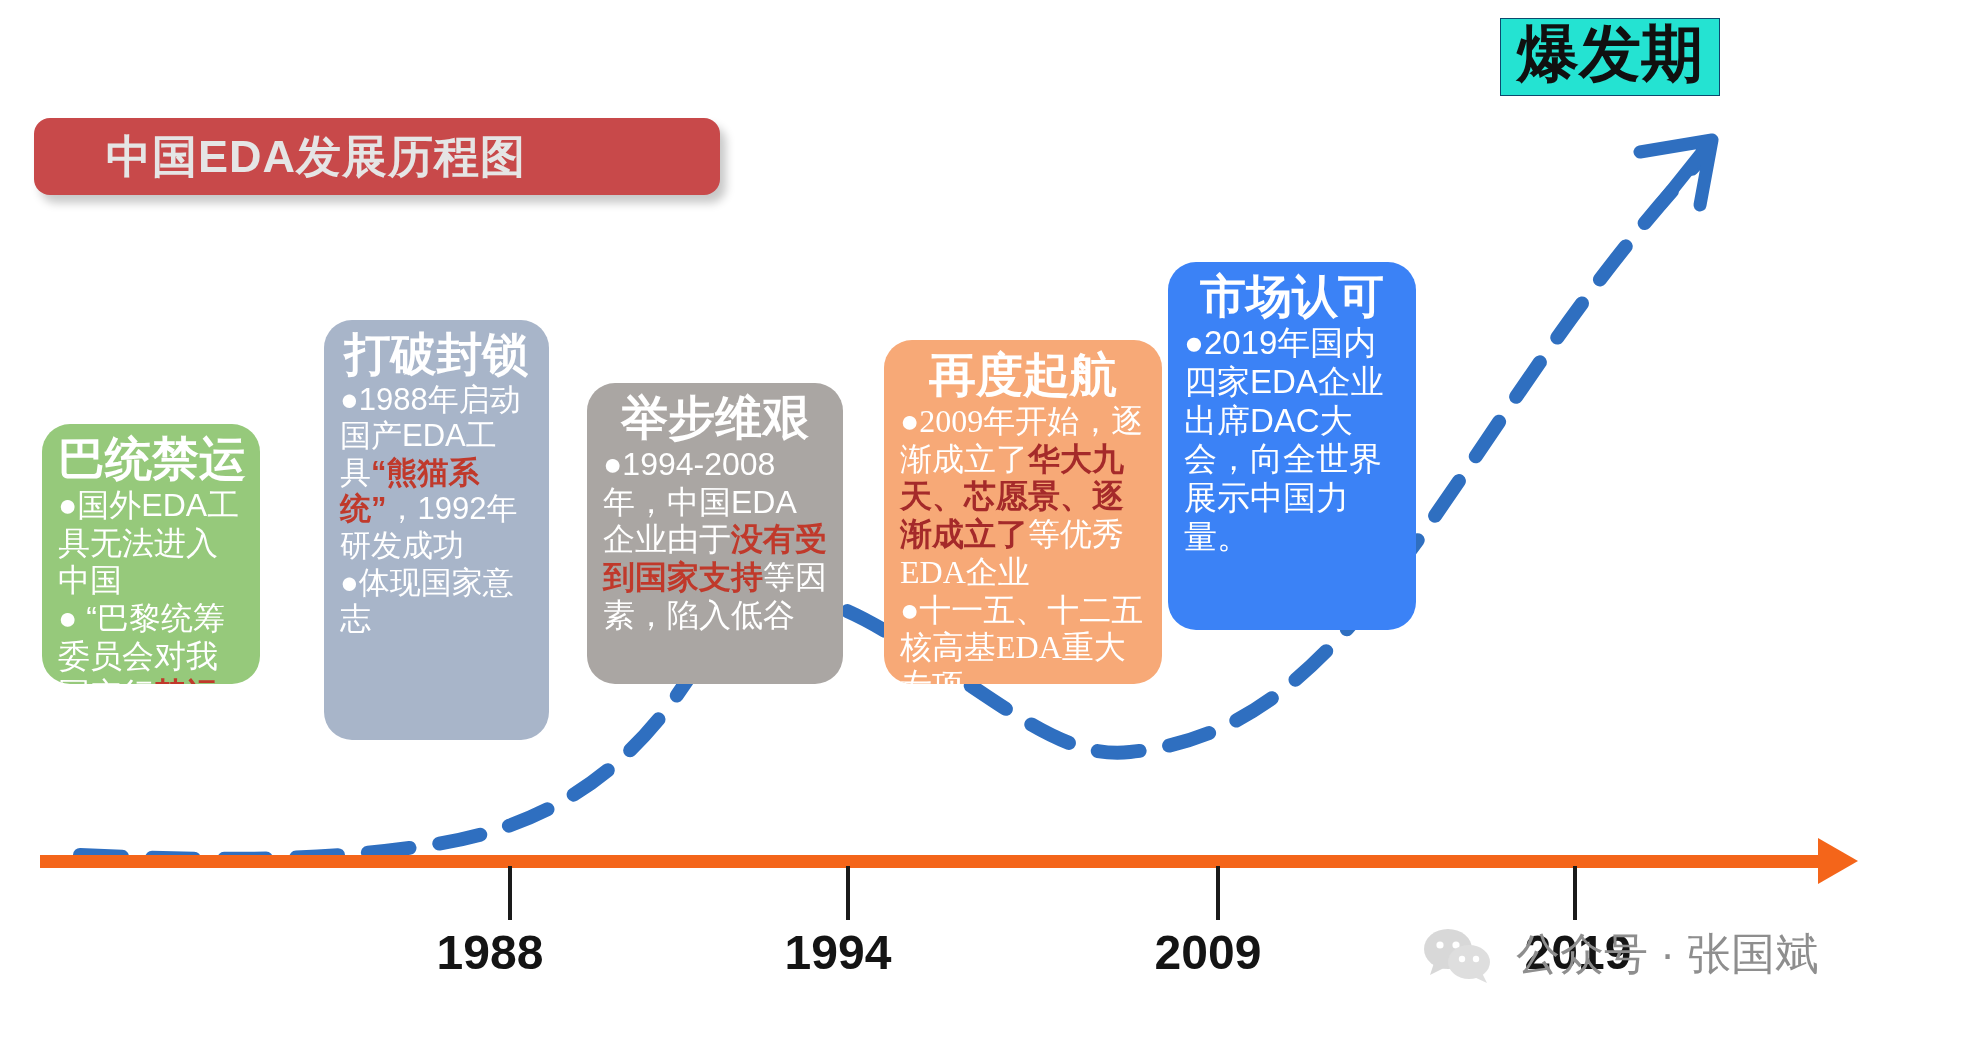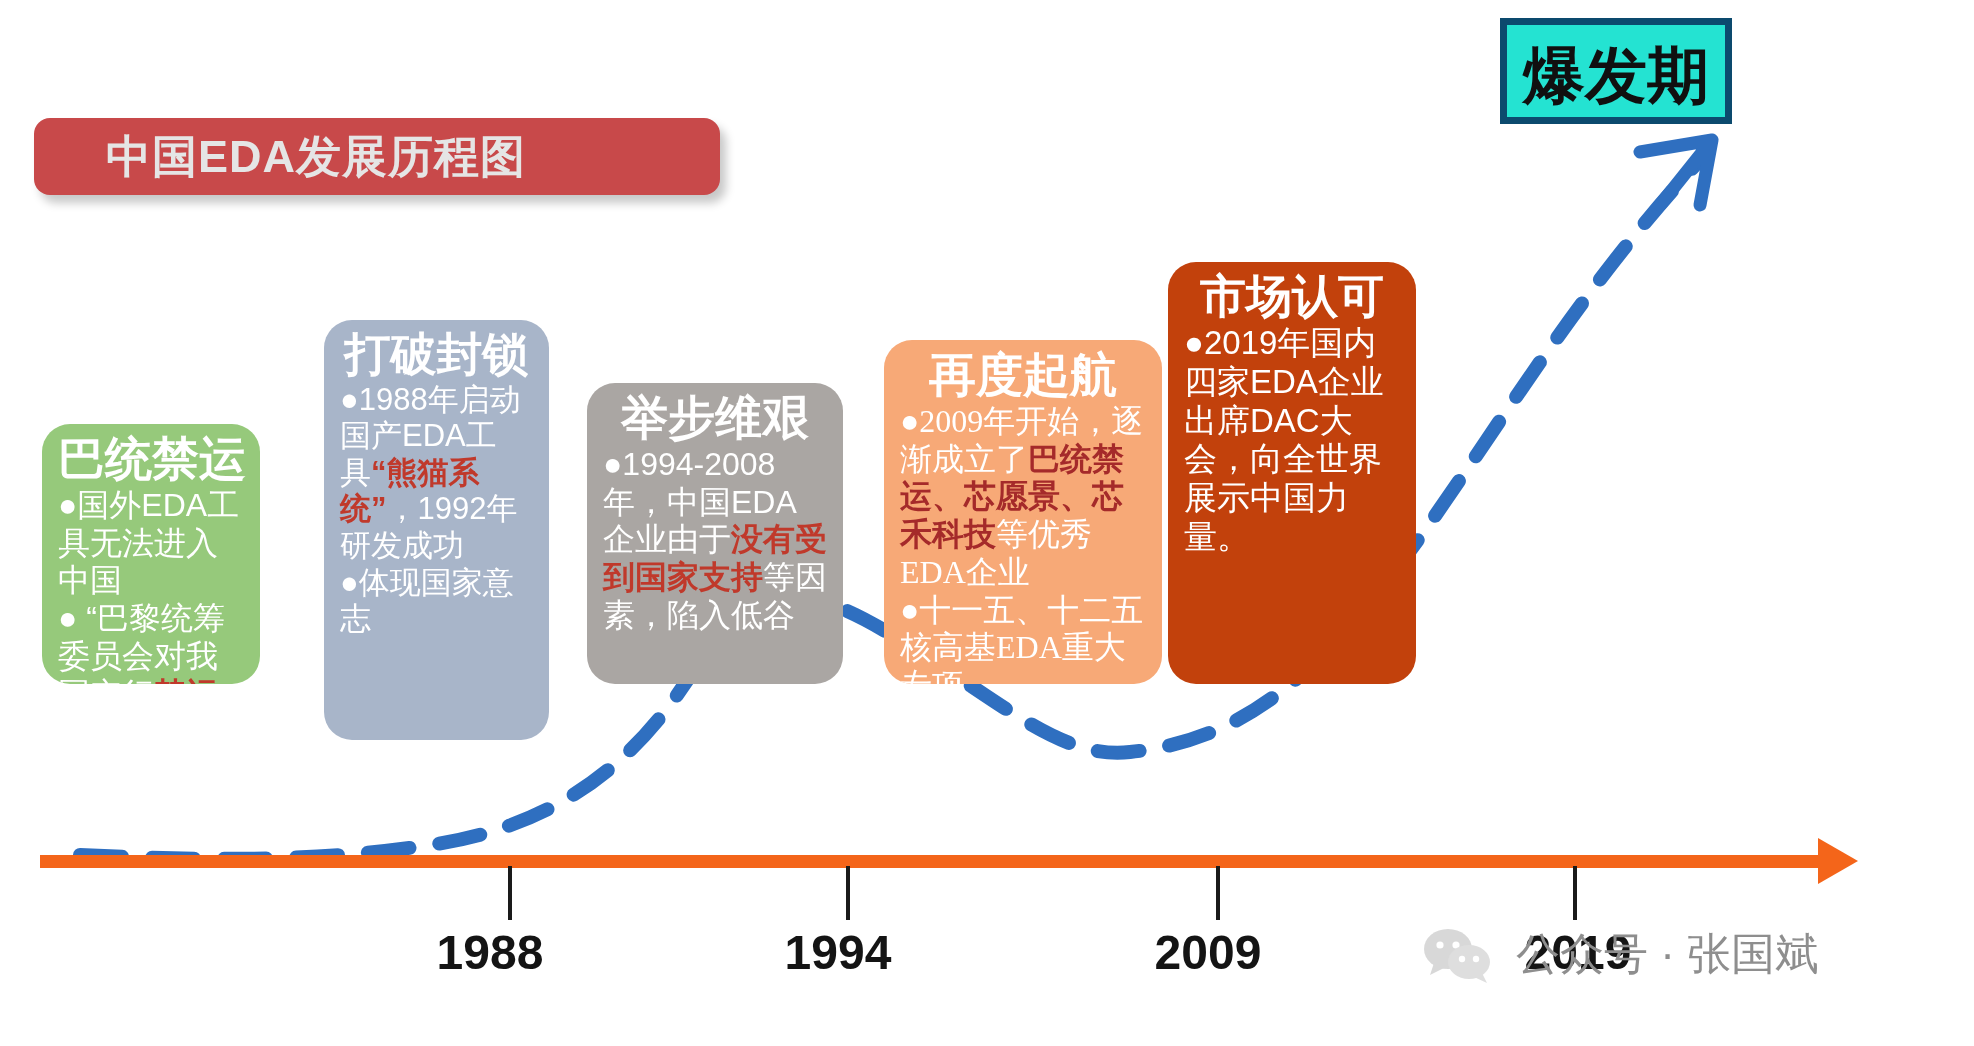--- a/index.html
+++ b/index.html
@@ -9,39 +9,39 @@
 
   
   .title-banner{position:absolute;left:34px;top:118px;width:686px;height:77px;
     background:#c8494a;border-radius:16px;display:flex;align-items:center;
     box-shadow:6px 8px 10px rgba(0,0,0,.22);}
   .title-banner span{color:#e5e5e5;font-size:45px;font-weight:bold;letter-spacing:1px;
     margin-left:72px;white-space:nowrap;}
 
   
   .boom-label{position:absolute;left:1500px;top:18px;background:#24e3d2;
-    border:7px solid #0c4a6e;padding:20px 16px 10px 16px;}
+    border:1px solid #0c4a6e;padding:4px 16px 10px 16px;}
   .boom-label span{font-size:62px;font-weight:bold;color:#101010;white-space:nowrap;
     line-height:1.0;}
 
   
   .card{position:absolute;border-radius:28px;box-sizing:border-box;
     padding:10px 16px 8px 16px;overflow:hidden;}
   .card .hd{color:#fff;font-size:47px;font-weight:bold;line-height:1.08;
     text-align:center;white-space:nowrap;margin-bottom:2px;}
   .card .bd{color:#fff;font-size:33px;line-height:1.18;}
   .card .bd p{margin:0;}
   .em-red{color:#c0392b;font-weight:bold;}
   .em-dark{color:#a52a2a;font-weight:bold;}
 
   #card1{left:42px;  top:424px; width:218px; height:260px; background:#96c97b;}
   #card2{left:324px; top:320px; width:225px; height:420px; background:#a8b5c9;}
   #card3{left:587px; top:383px; width:256px; height:301px; background:#aaa6a3;}
   #card4{left:884px; top:340px; width:278px; height:344px; background:#f7a977;font-family:Liberation Serif, serif;}
-  #card5{left:1168px;top:262px; width:248px; height:422px; background:#c2410c;}
+  #card5{left:1168px;top:262px; width:248px; height:368px; background:#3b82f6;}
 
   #card1 .bd,#card3 .bd{font-size:32px;}
   #card2 .bd{font-size:31px;}
   #card4 .bd{font-size:32px;}
   #card5 .bd{font-size:33px;}
   #card2 .hd,#card5 .hd{font-size:46px;}
 
   
   .axis{position:absolute;left:40px;top:855px;width:1782px;height:13px;background:#f4651a;}
   .axis-head{position:absolute;left:1818px;top:838px;width:0;height:0;
@@ -101,21 +101,21 @@
   <div class="card" id="card3">
     <div class="hd">举步维艰</div>
     <div class="bd">
       <p><span>●1994-2008年，中国EDA企业由于</span><span class="em-red">没有受到国家支持</span><span>等因素，陷入低谷</span></p>
     </div>
   </div>
 
   <div class="card" id="card4">
     <div class="hd">再度起航</div>
     <div class="bd">
-      <p><span>●2009年开始，逐渐成立了</span><span class="em-dark">巴统禁运、芯愿景、芯禾科技</span><span>等优秀EDA企业</span></p>
+      <p><span>●2009年开始，逐渐成立了</span><span class="em-dark">华大九天、芯愿景、逐渐成立了</span><span>等优秀EDA企业</span></p>
       <p><span>●十一五、十二五核高基EDA重大专项</span></p>
     </div>
   </div>
 
   <div class="card" id="card5">
     <div class="hd">市场认可</div>
     <div class="bd">
       <p><span>●2019年国内四家EDA企业出席DAC大会，向全世界展示中国力量。</span></p>
     </div>
   </div>

